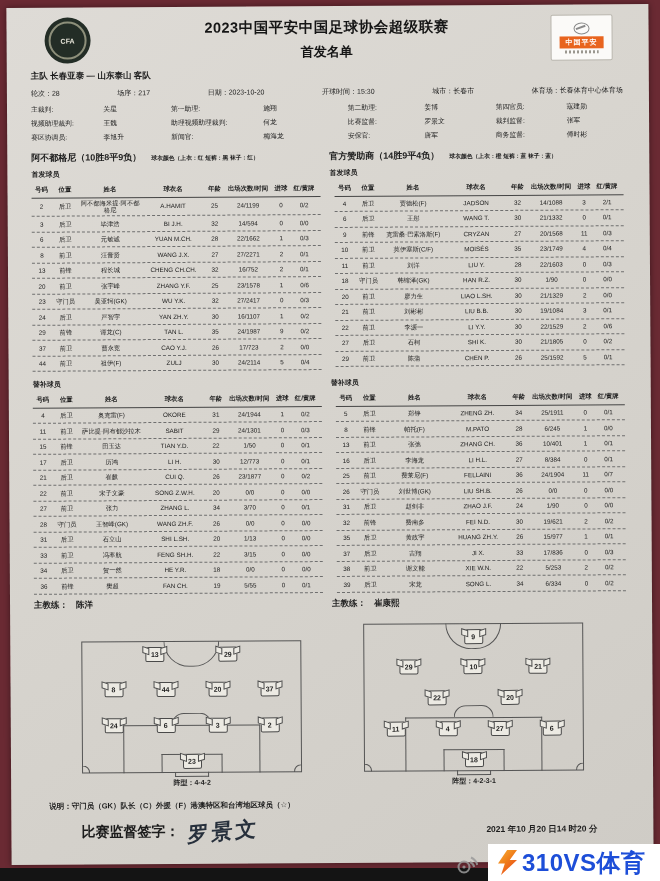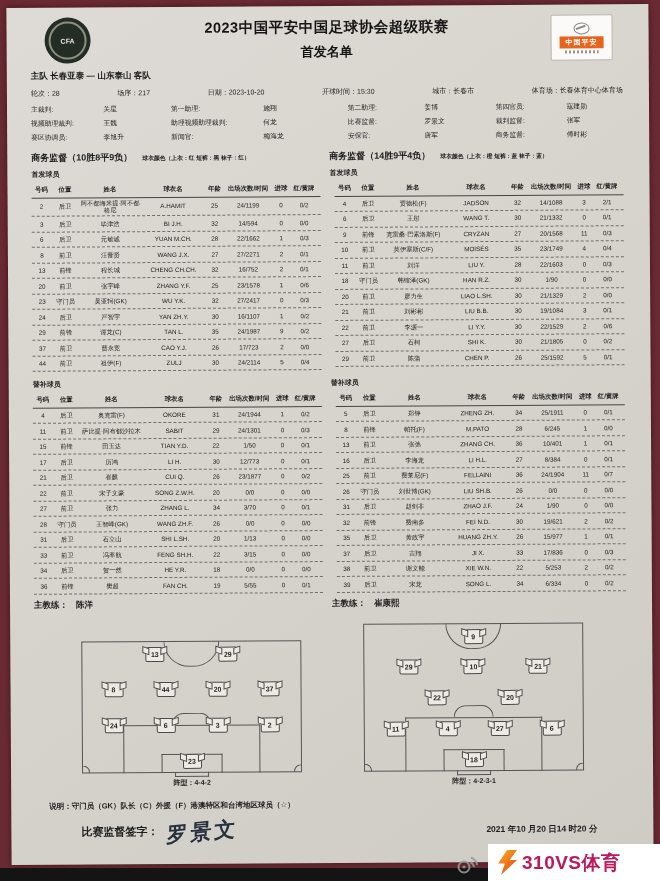--- a/index.html
+++ b/index.html
@@ -80,35 +80,35 @@
       background:#eceae3;display:flex;align-items:center;justify-content:center;
       font-size:7px;font-weight:bold;color:#222;z-index:1;}
   .shirt::before,.shirt::after{content:"";position:absolute;top:-1px;width:5px;height:5px;
       background:#eceae3;border:1px solid #4a4a4a;z-index:-1;}
   .shirt::before{left:-4px;transform:skewY(18deg);}
   .shirt::after{right:-4px;transform:skewY(-18deg);}
   .flabel{font-size:7px;font-weight:bold;margin-top:5px;}
   
   .note{font-size:7.5px;font-weight:bold;margin-top:13px;padding-left:14px;}
   .signrow{display:flex;align-items:center;margin-top:4px;padding-left:46px;height:34px;}
-  .signlabel{font-size:11px;font-weight:bold;}
+  .signlabel{font-size:14px;font-weight:bold;}
   .signature{font-size:21px;font-weight:bold;color:#27303c;transform:rotate(-5deg) skewX(-8deg);
       margin-left:8px;letter-spacing:3px;}
   .datetxt{margin-left:auto;margin-right:34px;font-size:8.5px;font-weight:bold;}
   .tiers{display:flex;justify-content:space-between;margin-top:22px;padding:0 4px;}
   .tier{display:flex;flex-direction:column;align-items:center;gap:1px;}
   .tier .zh{font-size:4.8px;font-weight:bold;color:#2a2a2a;}
   .tier .en{width:26px;height:2px;background:repeating-linear-gradient(90deg,#8e8b84 0 2px,transparent 2px 3px);}
   
   .botbar{position:absolute;left:0;right:0;bottom:0;height:13px;background:#141414;}
   .wm{position:absolute;right:0;bottom:0;width:172px;height:37px;background:#fff;
       display:flex;align-items:center;gap:5px;padding:0 6px 0 10px;box-sizing:border-box;z-index:5;}
   .bolt{width:19px;height:25px;background:linear-gradient(135deg,#f9b233 0%,#ef7d1a 45%,#e8391d 100%);
       clip-path:polygon(48% 0,100% 0,62% 40%,100% 40%,16% 100%,36% 54%,0 54%);}
-  .wmtext{font-size:19px;font-weight:bold;color:#be185d;letter-spacing:.5px;}
+  .wmtext{font-size:24px;font-weight:bold;color:#1d4ed8;letter-spacing:.5px;}
   .weibo{position:absolute;right:182px;bottom:7px;z-index:5;opacity:.85;}
 </style>
 </head>
 <body>
 
 <div class="paper">
 
   <div class="hdr">
     <div class="cfa">
       <div class="ring">CFA</div>
@@ -179,25 +179,25 @@
         <span class="offname">唐军</span>
       </div>
       <div class="offcell">
         <span class="offlabel">商务监督:</span>
         <span class="offname">傅时彬</span>
       </div>
     </div>
 
   <div class="teamrow">
     <div class="thalf">
-      <span class="tname">商务监督（10胜8平9负）</span>
+      <span class="tname">阿不都格尼（10胜8平9负）</span>
       <span class="tkit">球衣颜色（上衣：红 短裤：黑 袜子：红）</span>
     </div>
     <div class="thalf">
-      <span class="tname">商务监督（14胜9平4负）</span>
+      <span class="tname">官方赞助商（14胜9平4负）</span>
       <span class="tkit">球衣颜色（上衣：橙 短裤：蓝 袜子：蓝）</span>
     </div>
   </div>
 
   <div class="seclabels">
     <span>首发球员</span>
     <span>首发球员</span>
   </div>
   <div class="tables">
     <div class="tbl" id="home-starters">

